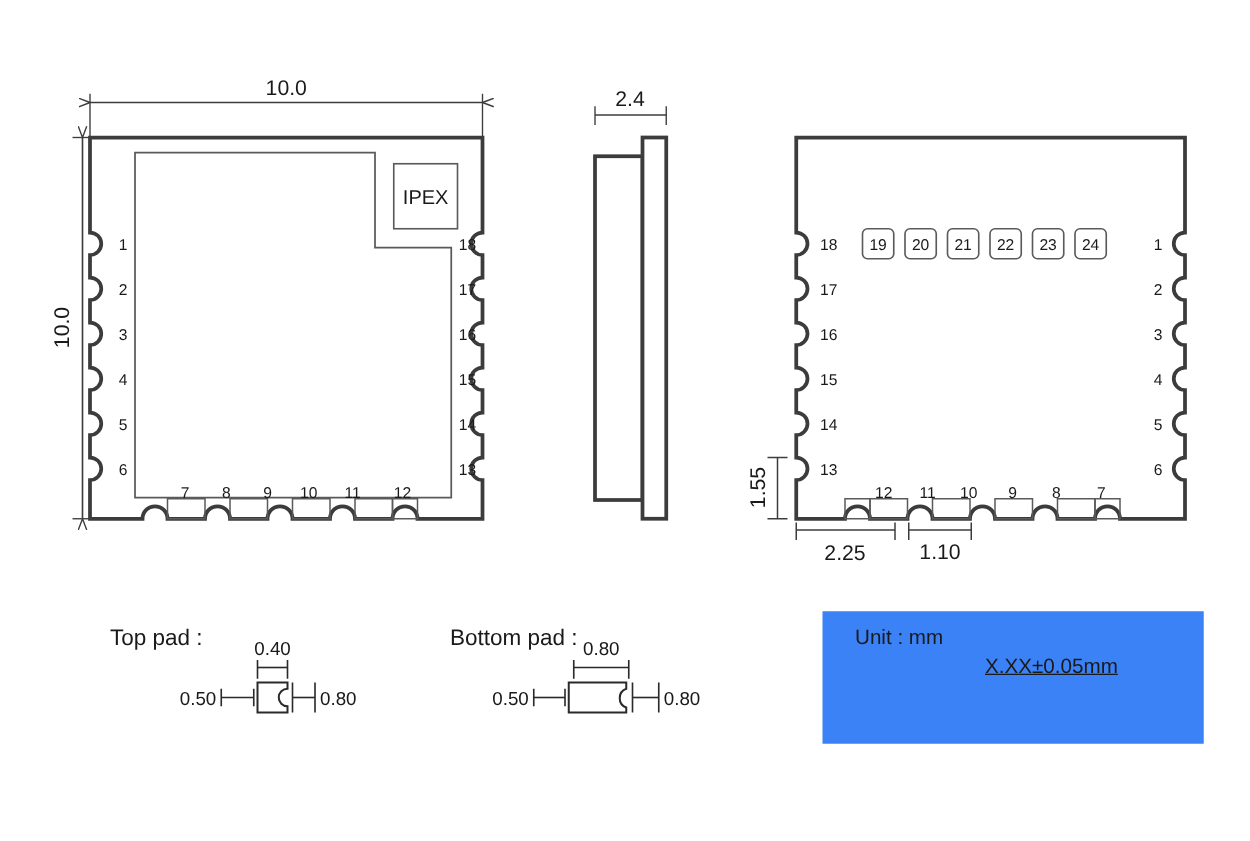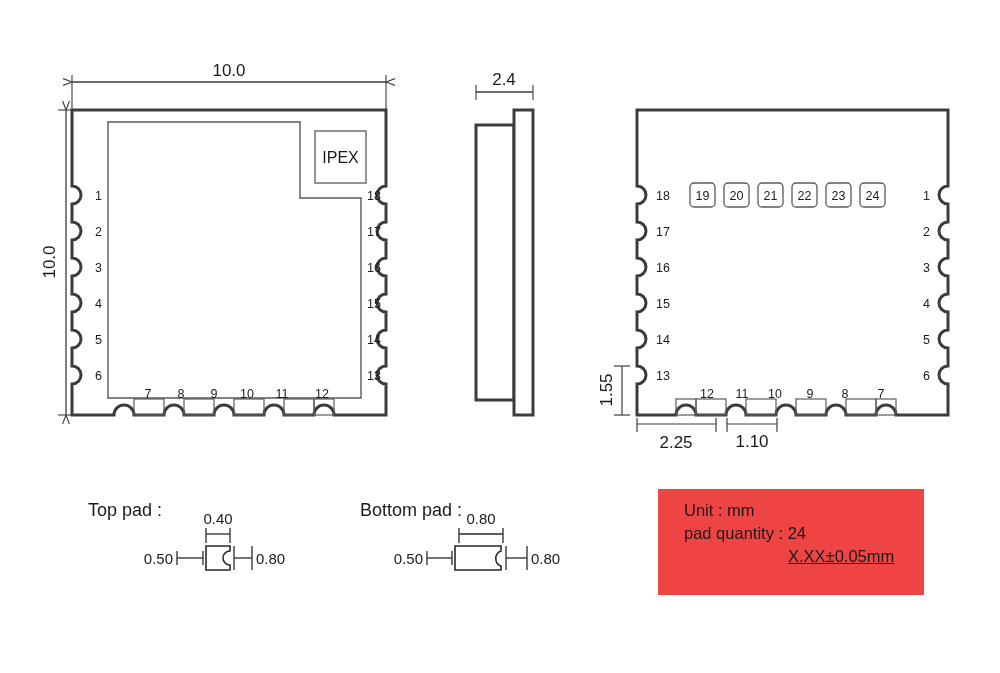--- a/index.html
+++ b/index.html
@@ -38,23 +38,23 @@
     font-size:18px;
     fill:#1a1a1a;
   }
   .paddim{
     font-family:"Liberation Sans", sans-serif;
     font-size:15px;
     fill:#1a1a1a;
   }
   .notebox{
     position:absolute;
-    background:#ef4444;
+    background:#3b82f6;
     left:658px;top:489px;
-    width:266px;height:106px;
+    width:305px;height:106px;
   }
   .notebox .line{
     font-family:"Liberation Sans", sans-serif;
     font-size:16.5px;
     color:#1a1a1a;
     line-height:23px;
     white-space:pre;
   }
   .notebox .inner{padding:10px 0 0 26px;}
   .indent{padding-left:104px;text-decoration:underline;}
@@ -368,18 +368,17 @@
         <line x1="527" y1="546" x2="527" y2="570" stroke="#2a2a2a" stroke-width="1.3"></line>
         <text class="paddim" x="531" y="564">0.80</text>
       </g>
     </g>
 
   </svg>
 
   <div class="notebox">
     <div class="inner">
       <div class="line">Unit : mm</div>
-      <div class="line">pad quantity : 24</div>
       <div class="line indent">X.XX±0.05mm</div>
     </div>
   </div>
 
 </div>
 
 </body></html>

